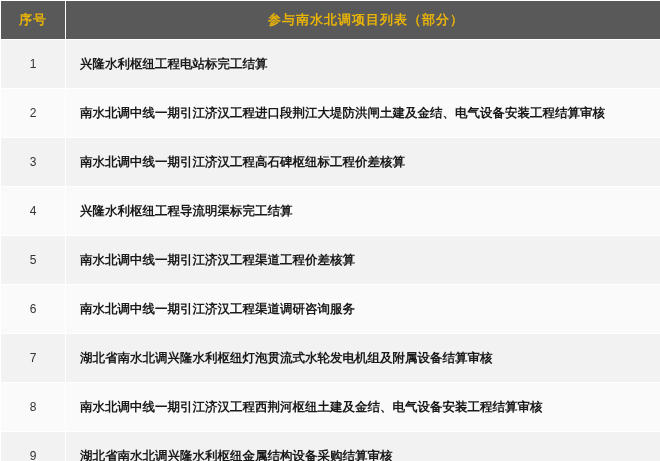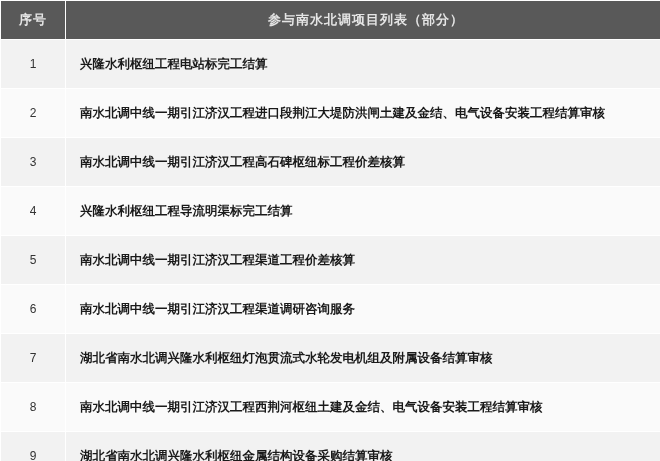--- a/index.html
+++ b/index.html
@@ -21,21 +21,21 @@
     width: 660px;
     table-layout: fixed;
   }
   table.project-table th,
   table.project-table td {
     border: 1px solid #ffffff;
   }
   
   thead th {
     background: #595959;
-    color: #e5e5e5;
+    color: #eab308;
     font-size: 13px;
     font-weight: bold;
     height: 36px;
     letter-spacing: 1px;
   }
   th.col-index {
     width: 62px;
     text-align: center;
   }
   th.col-name {

